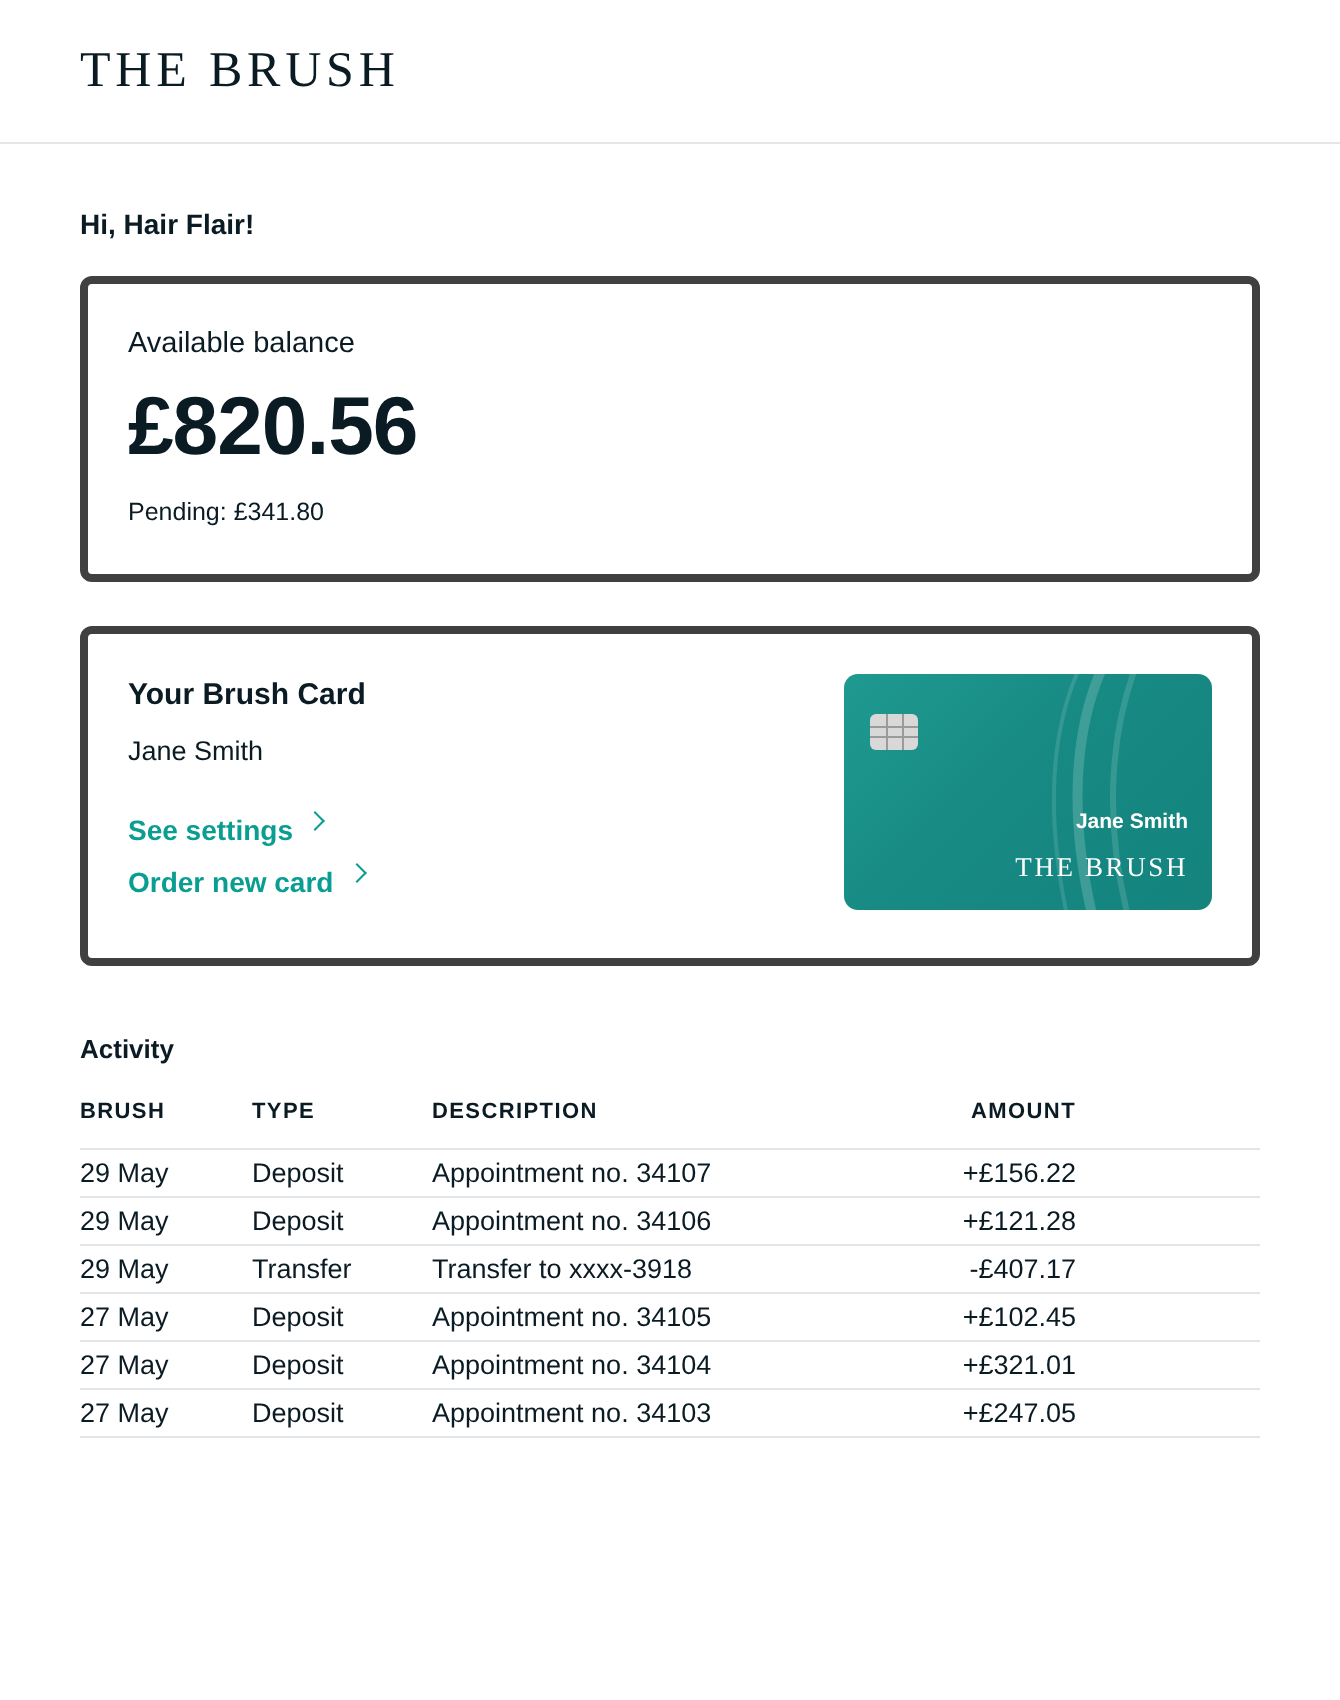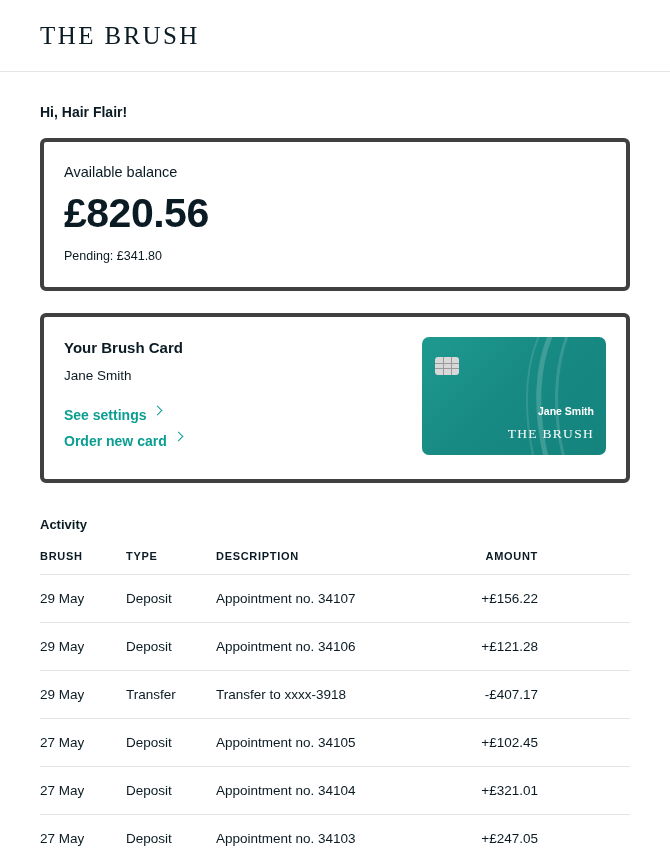--- a/index.html
+++ b/index.html
@@ -204,21 +204,21 @@
     font-weight: bold;
     color: #0b1b24;
     padding: 0 0 12px 0;
     border-bottom: 1px solid #e3e6e8;
   }
   table.activity th.amount, table.activity td.amount {
     text-align: right;
     padding-right: 92px;
   }
   table.activity td {
-    padding: 16px 0;
+    padding: 4px 0;
     border-bottom: 1px solid #e3e6e8;
     color: #0b1b24;
     white-space: nowrap;
   }
   .col-date { width: 86px; }
   .col-type { width: 90px; }
   .fade td { color: #b9c0c4; }
 </style>
 </head>
 <body>

